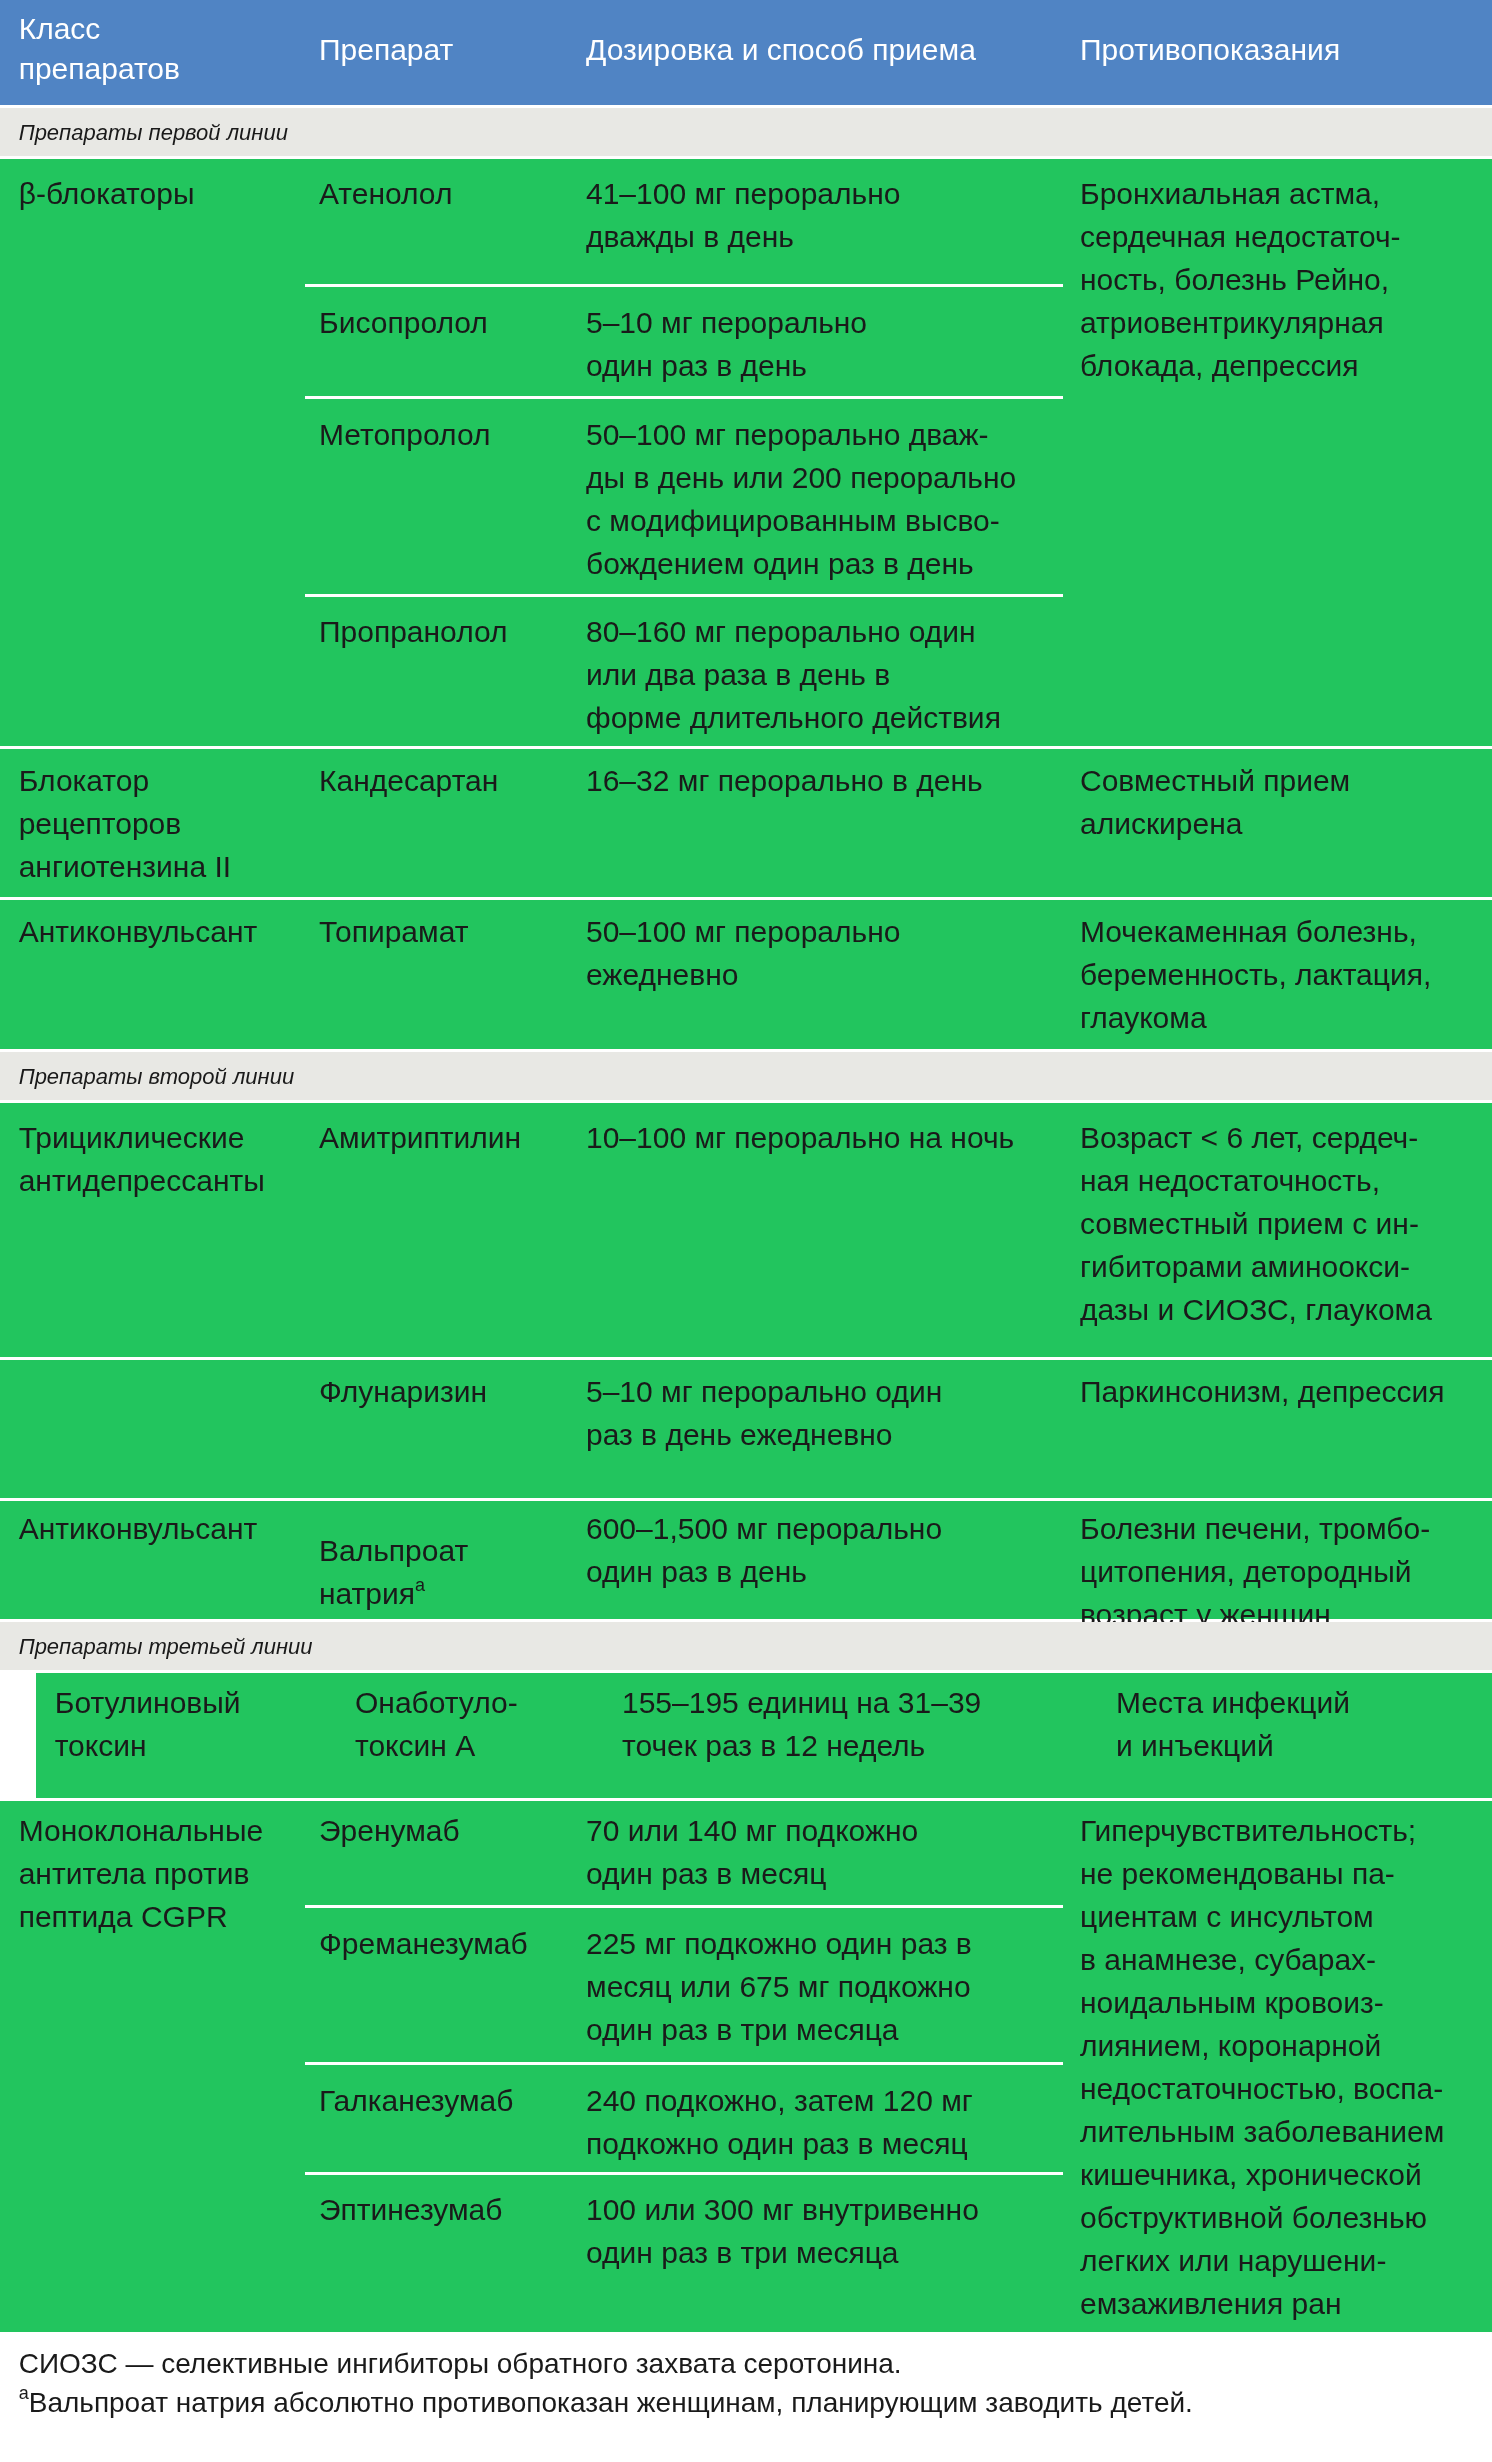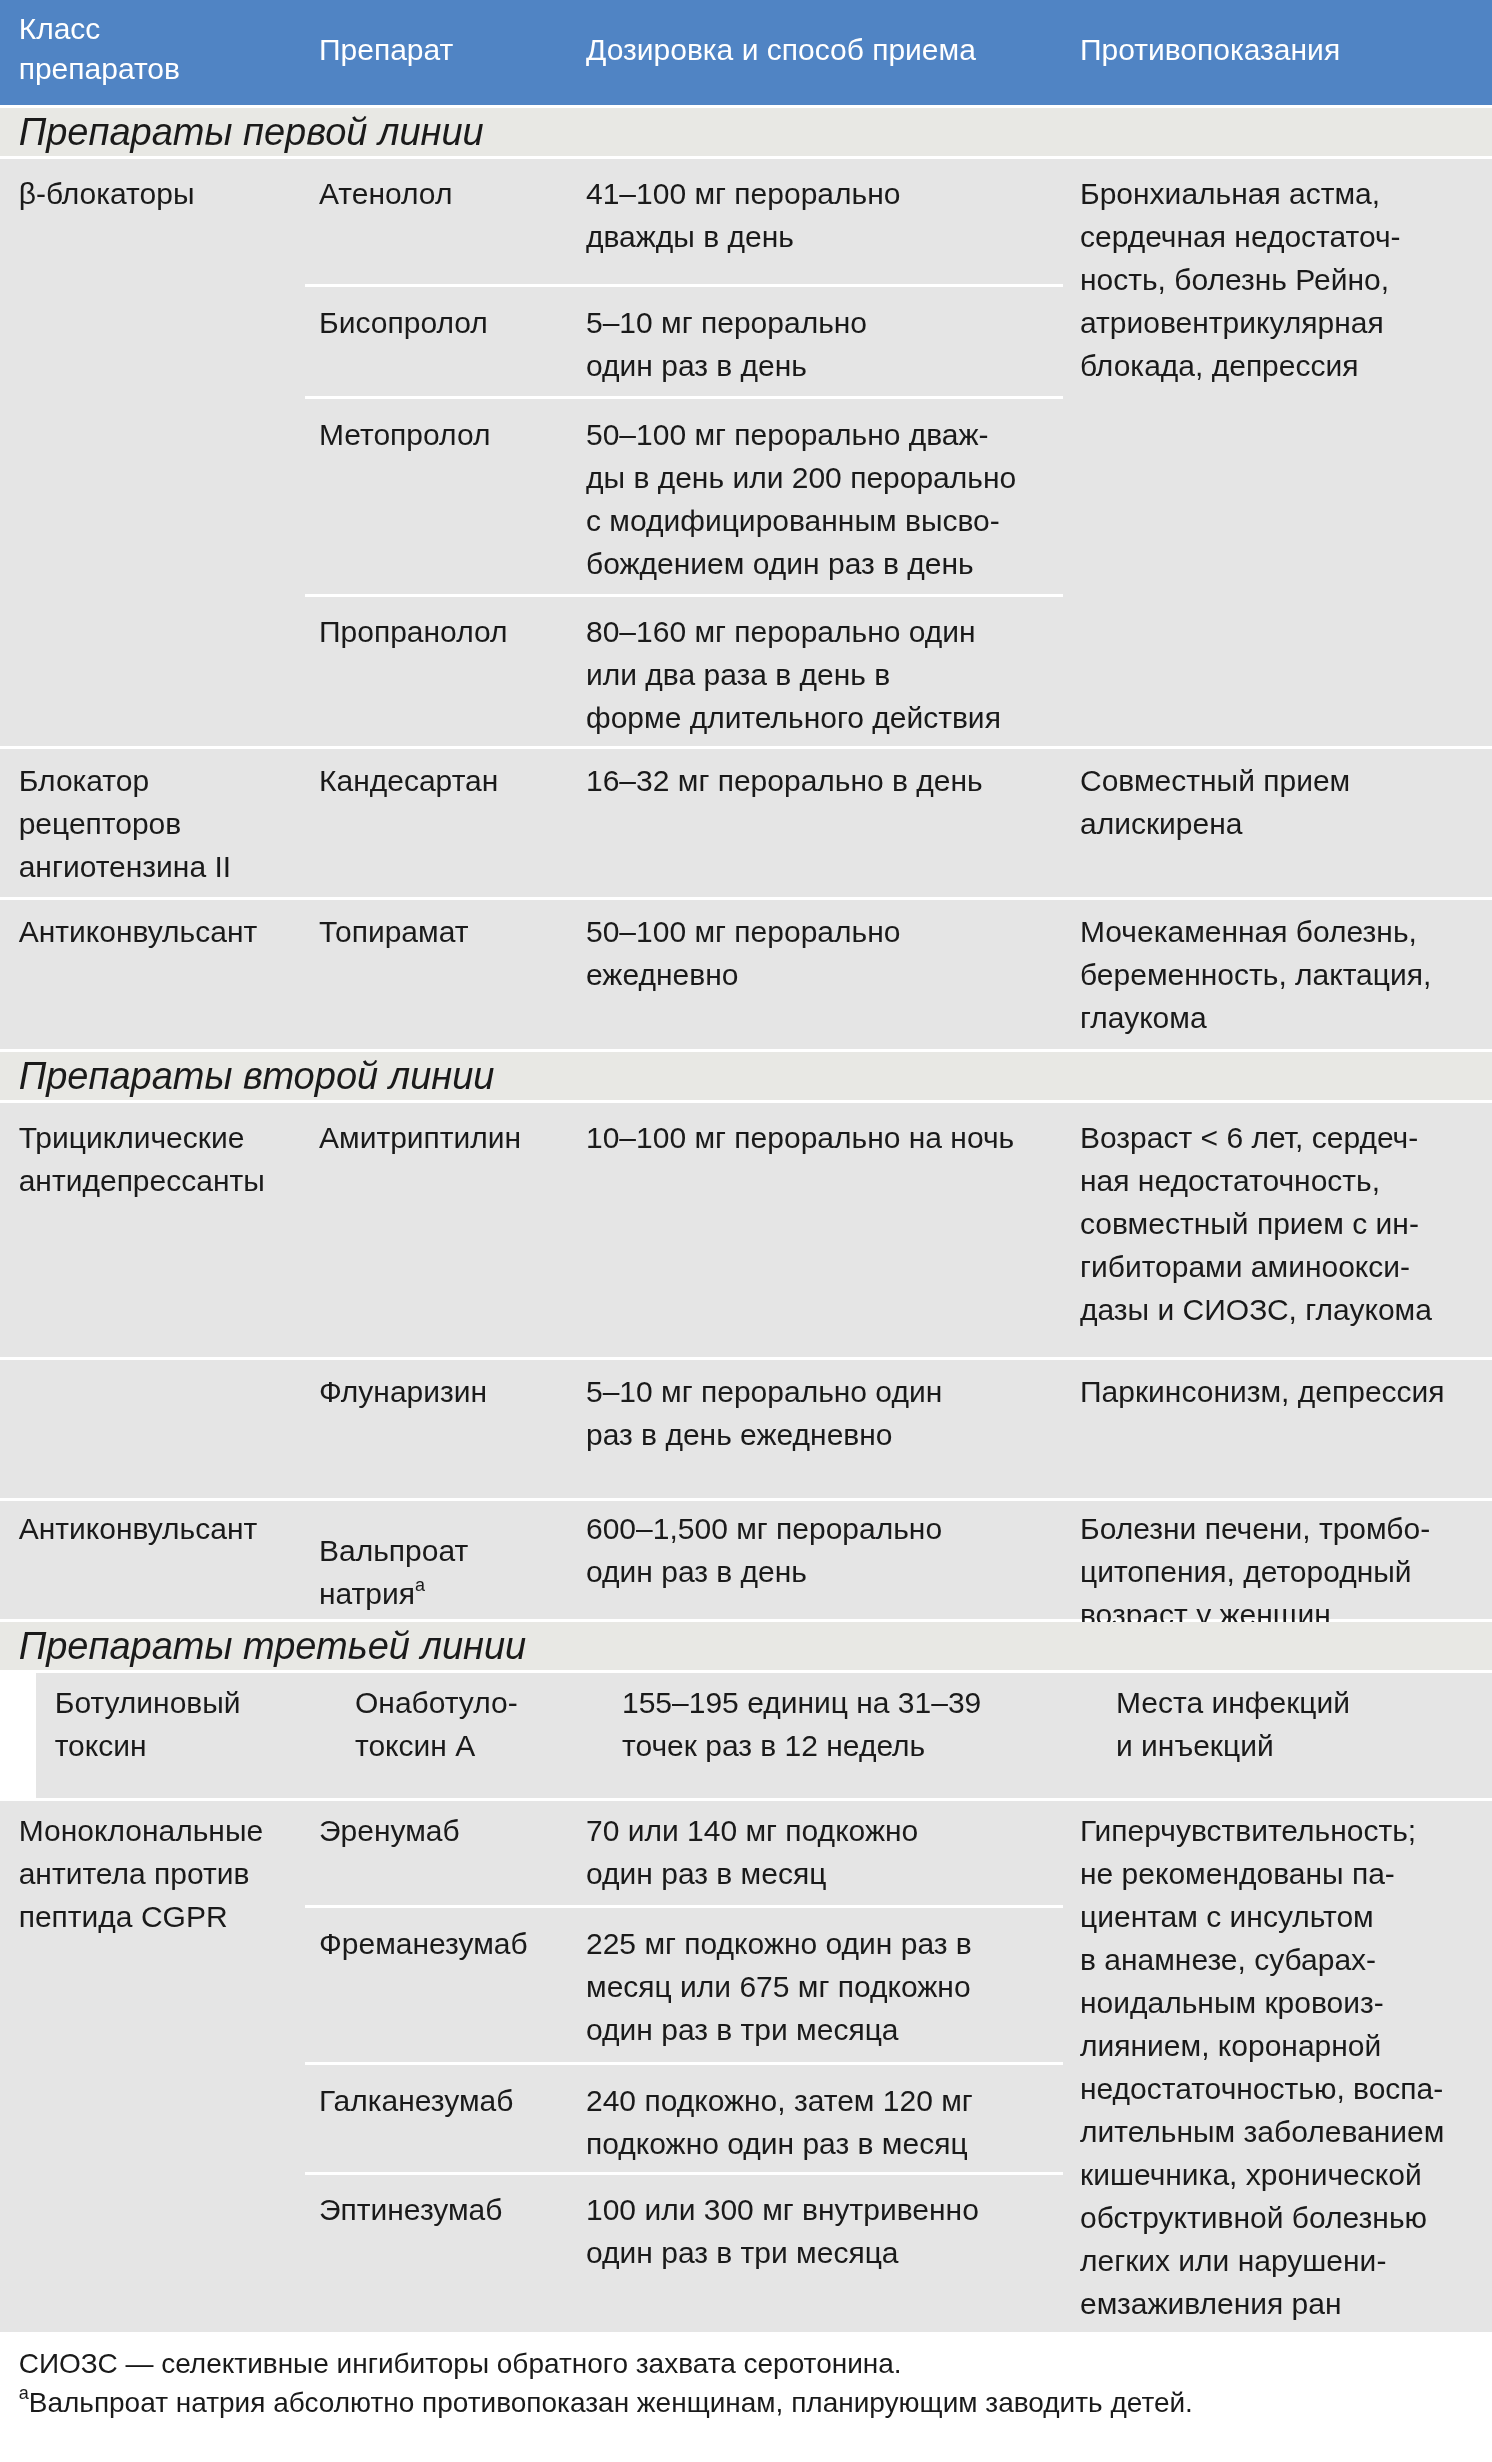--- a/index.html
+++ b/index.html
@@ -15,24 +15,24 @@
     height: 105px; position: relative;
     border-bottom: 3.7px solid #ffffff;
   }
   .hdr .h { position: absolute; font-size: 30px; line-height: 40px; }
   .sec {
     background: #e8e8e4; height: 48px; position: relative;
     border-bottom: 3px solid #ffffff;
   }
   .sec .t {
     position: absolute; left: 18.7px; top: 6px;
-    font-size: 38px; font-style: italic; line-height: 37px;
+    font-size: 22px; font-style: italic; line-height: 37px;
   }
   .row {
-    background: #e5e5e5; position: relative;
+    background: #22c55e; position: relative;
     border-bottom: 3px solid #ffffff;
   }
   .cell {
     position: absolute; font-size: 30px; line-height: 43px;
     white-space: pre-line;
   }
   .c1 { left: 18.7px; width: 291px; }
   .c2 { left: 319px; width: 258px; }
   .c3 { left: 586px; width: 478px; }
   .c4 { left: 1080px; width: 407px; }

